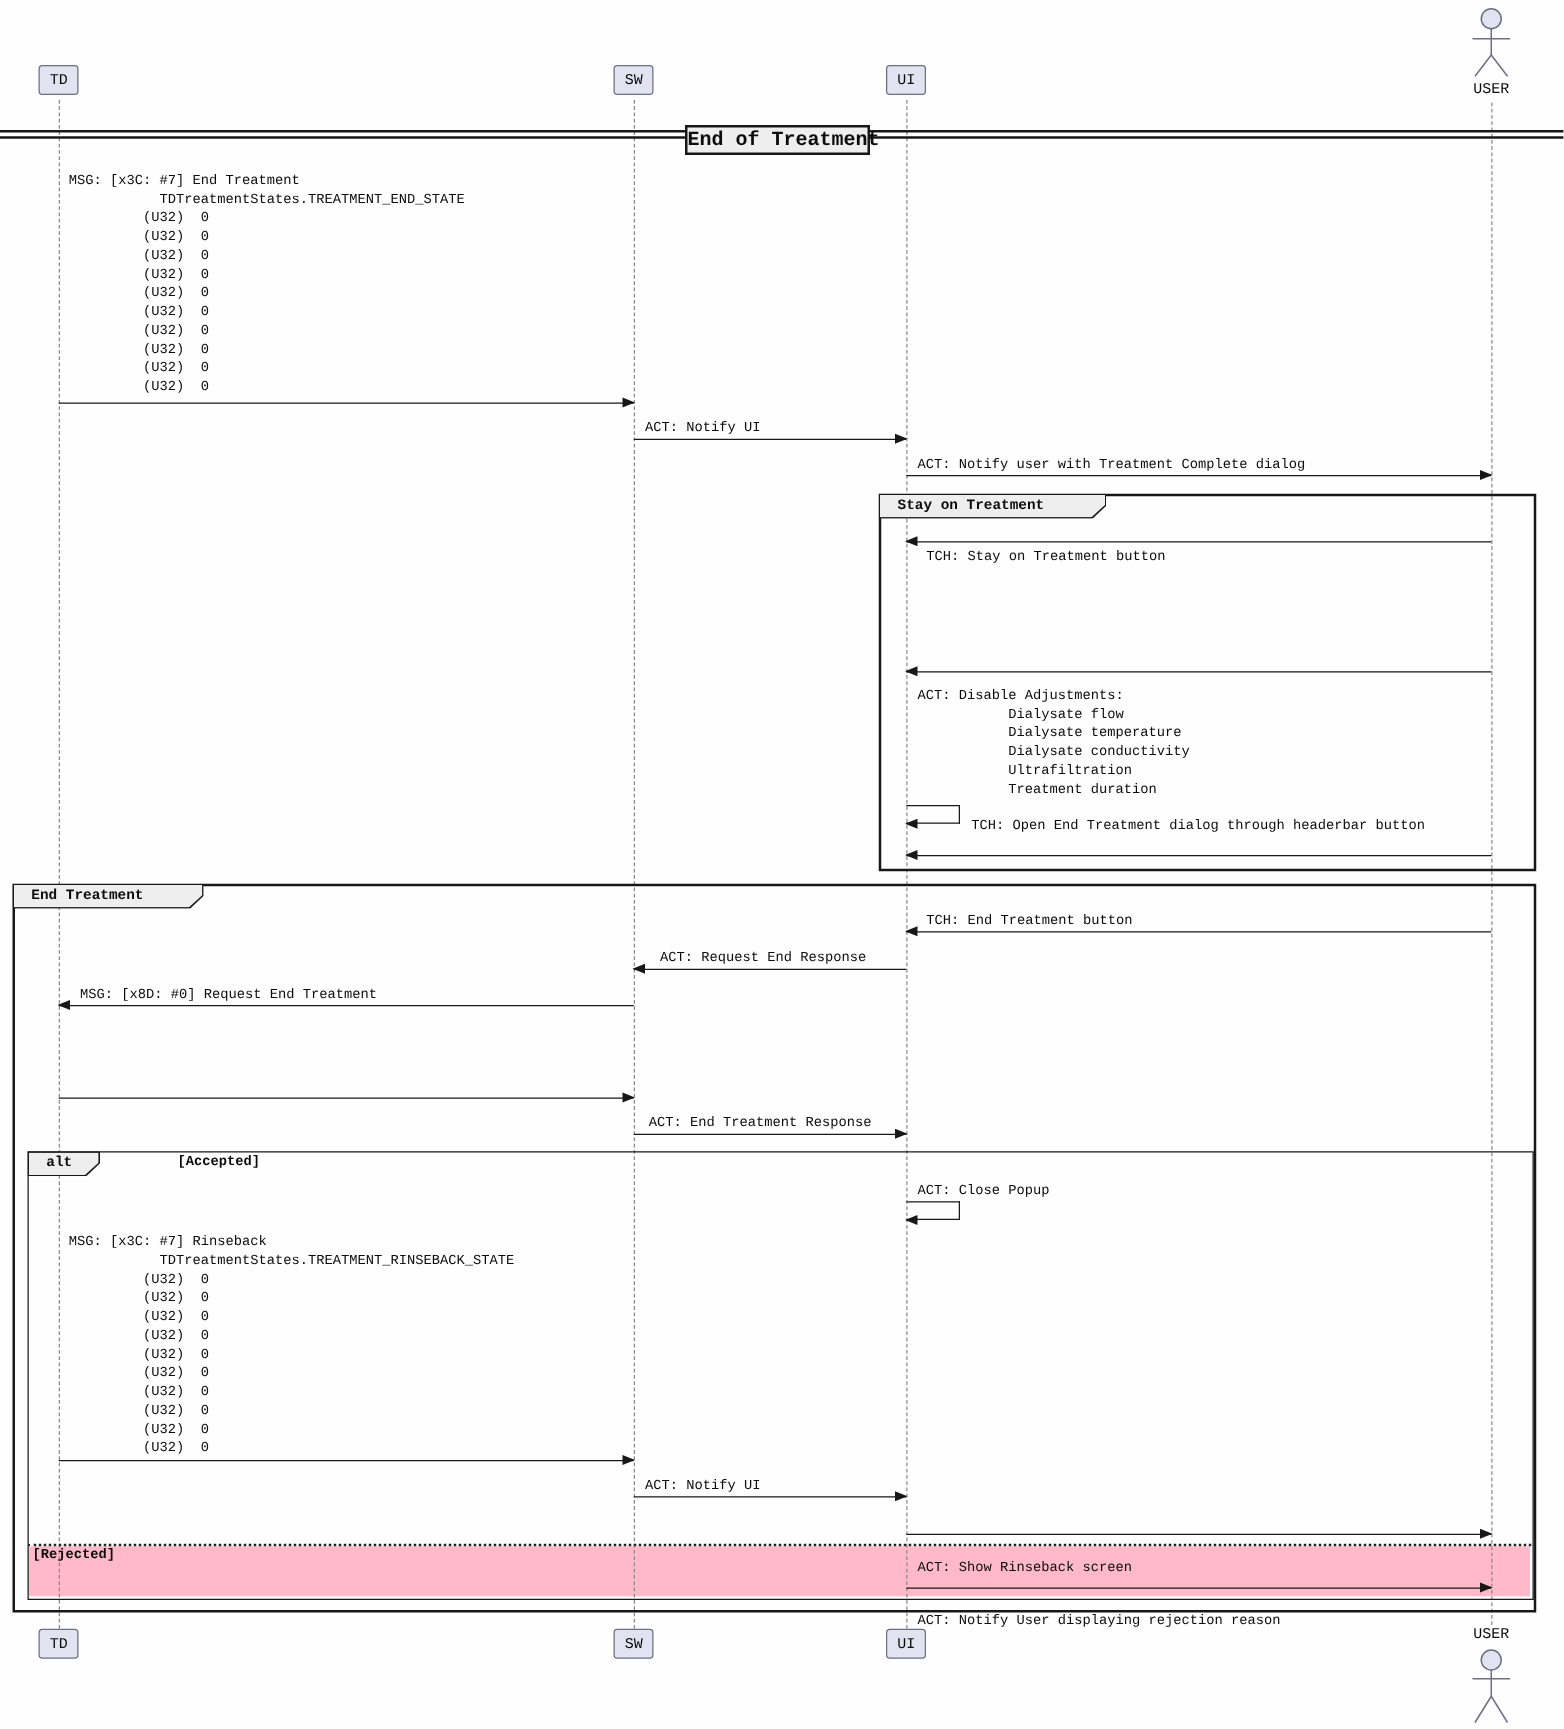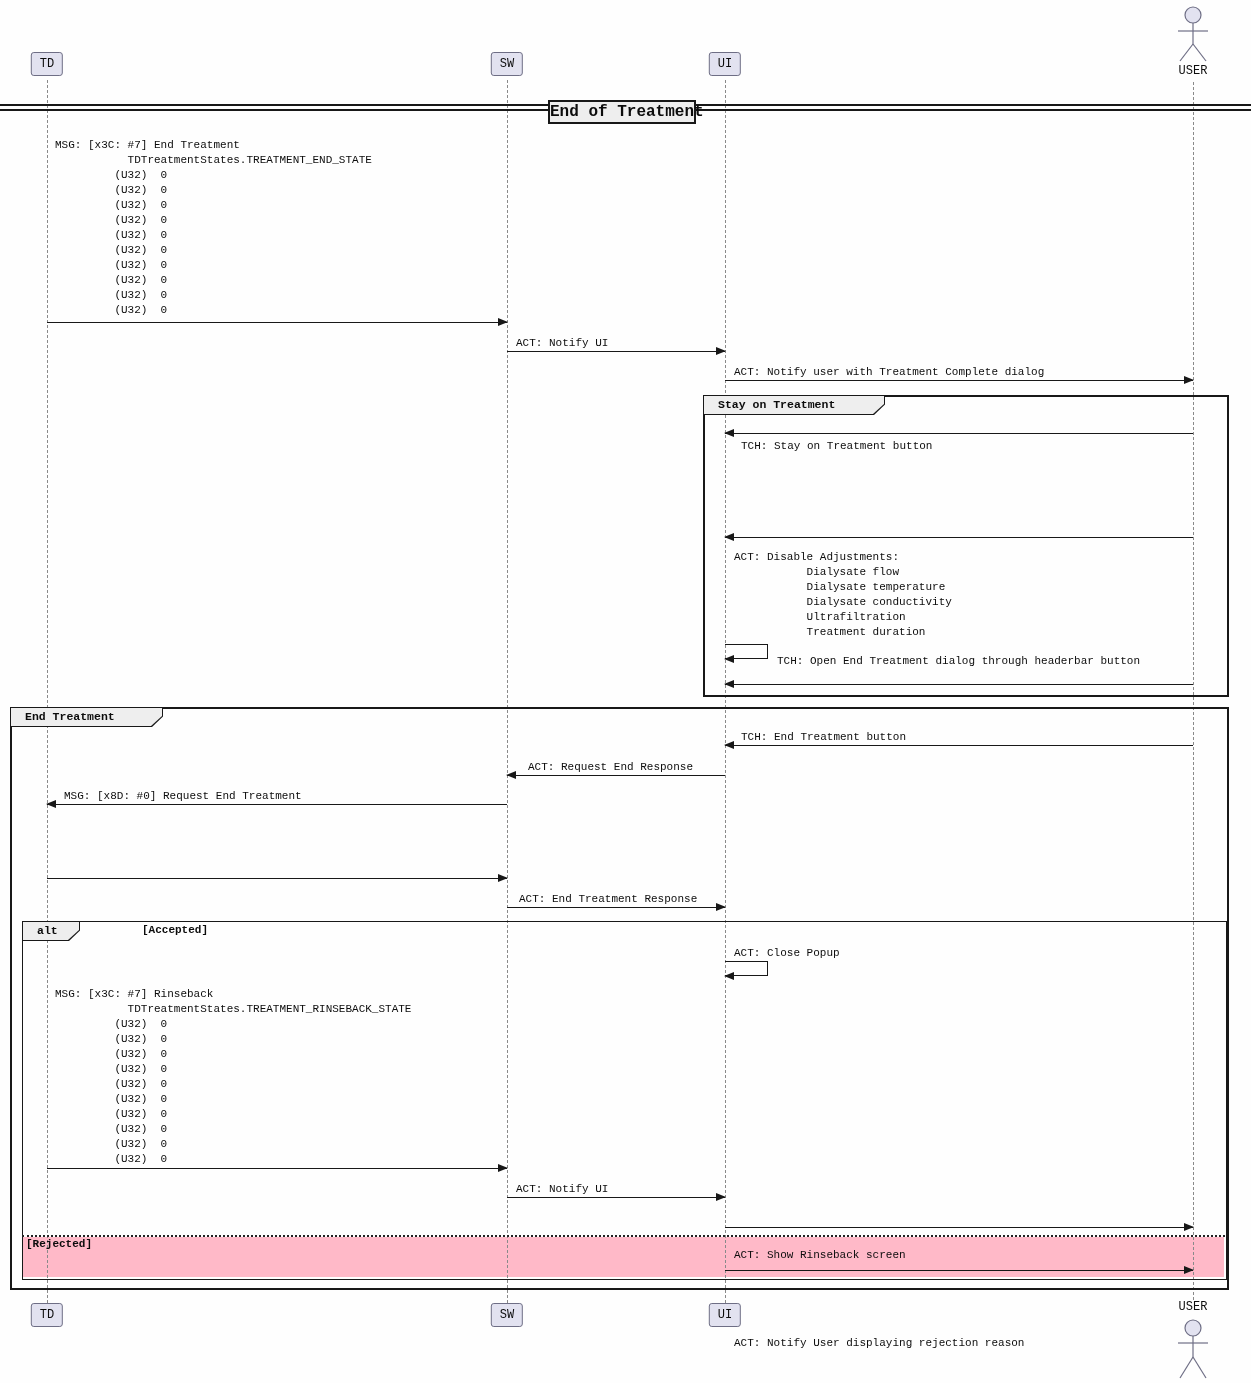--- a/index.html
+++ b/index.html
@@ -163,21 +163,21 @@
 
   <div class="lbl" style="left:516px;top:1182px;">ACT: Notify UI</div>
   <div class="ar r" style="left:507px;top:1197px;width:218px;"></div>
 
   <div class="lbl" style="left:734px;top:1212px;margin-top:36px;">ACT: Show Rinseback screen</div>
   <div class="ar r" style="left:725px;top:1227px;width:468px;"></div>
 
   <div class="dotline" style="left:22px;top:1235px;width:1203px;"></div>
   <div class="guard" style="left:26px;top:1238px;">[Rejected]</div>
 
-  <div class="lbl" style="left:734px;top:1300px;margin-top:36px;">ACT: Notify User displaying rejection reason</div>
+  <div class="lbl" style="left:734px;top:1254px;margin-top:36px;">ACT: Notify User displaying rejection reason</div>
   <div class="ar r" style="left:725px;top:1270px;width:468px;"></div>
 
   <div class="pbox" style="left:47px;top:1303px;"><span>TD</span></div>
   <div class="pbox" style="left:507px;top:1303px;"><span>SW</span></div>
   <div class="pbox" style="left:725px;top:1303px;"><span>UI</span></div>
 
   <div class="actor-label" style="left:1193px;top:1300px;">USER</div>
   <div class="actor" style="left:1175px;top:1318px;">
     <svg width="36" height="65" viewBox="0 0 36 65">
       <circle cx="18" cy="10" r="8" fill="#E2E2F0" stroke="#6e6e85" stroke-width="1.2"></circle>

